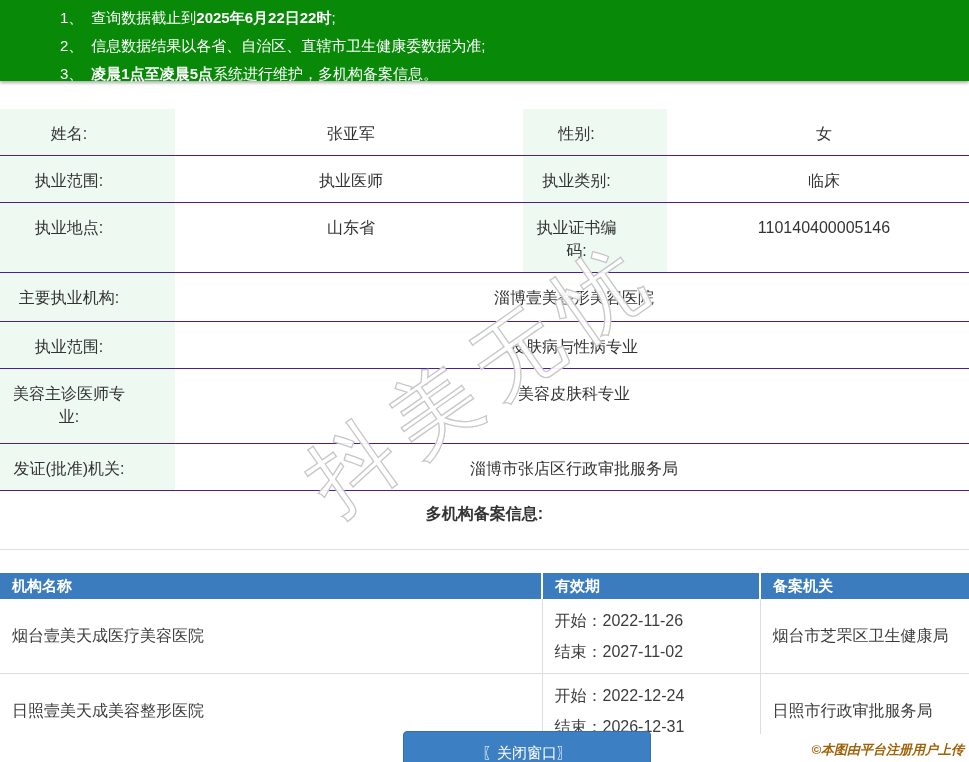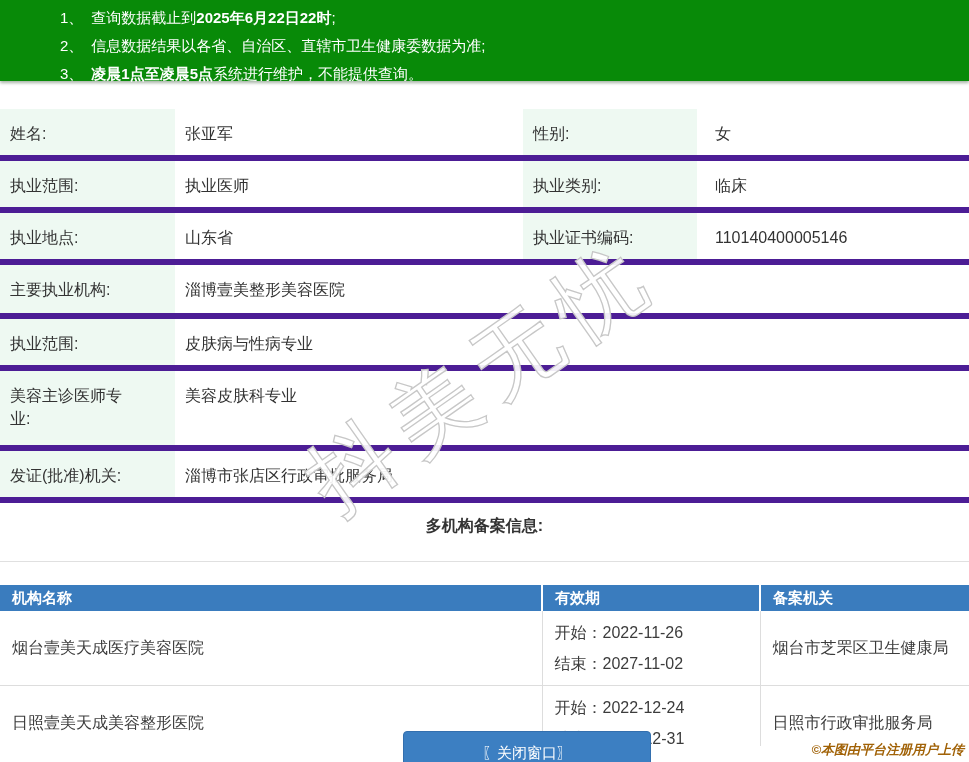--- a/index.html
+++ b/index.html
@@ -12,28 +12,28 @@
   .notice{
     box-sizing:border-box;height:81px;width:969px;
     background:#088a08;color:#fff;
     padding:4px 10px 0 60px;font-size:15px;line-height:28px;
     box-shadow:0 2px 3px rgba(0,40,0,.35);
   }
   .notice .num{margin-right:8px;}
   .notice b{font-weight:bold;}
   
   .info-table{margin-top:28px;}
-  .irow{display:flex;border-bottom:6px solid #4c1d95;align-items:stretch;}
+  .irow{display:flex;border-bottom:1px solid #4c1d95;align-items:stretch;text-align:center;}
   .ilabel{
     box-sizing:border-box;width:175px;flex:none;background:#eef9f2;
     padding:13px 47px 10px 10px;font-size:16px;line-height:23px;
   }
   .ivalue{flex:1;padding:13px 6px 10px 10px;font-size:16px;line-height:23px;}
   .ivalue.c1{width:348px;flex:none;box-sizing:border-box;}
-  .ilabel.l2{width:174px;}
+  .ilabel.l2{width:144px;}
   .ivalue.v2{padding-left:18px;}
   
   .section-title{
     margin-top:12px;text-align:center;font-size:16px;font-weight:bold;
     color:#333;height:22px;line-height:22px;
   }
   .hr-light{border:none;border-top:1px solid #e0e0e0;margin:24px 0 0 0;}
   
   .filing-wrap{margin-top:23px;height:161px;overflow:hidden;position:relative;}
   .ftable{width:969px;border-collapse:collapse;table-layout:fixed;}
@@ -77,21 +77,21 @@
     text-shadow:-1px 0 #fff,1px 0 #fff,0 -1px #fff,0 1px #fff,1px 1px #fff,-1px -1px #fff;
     font-style:italic;
   }
 </style>
 </head>
 <body>
 
 <div class="notice">
   <div class="notice-line"><span class="num">1、</span><span>查询数据截止到</span><b>2025年6月22日22时</b><span>;</span></div>
   <div class="notice-line"><span class="num">2、</span><span>信息数据结果以各省、自治区、直辖市卫生健康委数据为准;</span><b></b><span></span></div>
-  <div class="notice-line"><span class="num">3、</span><span></span><b>凌晨1点至凌晨5点</b><span>系统进行维护，不能提供查询。</span></div>
+  <div class="notice-line"><span class="num">3、</span><span></span><b>凌晨1点至凌晨5点</b><span>系统进行维护，多机构备案信息。</span></div>
 </div>
 
 <div class="info-table">
 
   <div class="irow" style="min-height:46px">
     <div class="ilabel">姓名:</div>
     <div class="ivalue c1">张亚军</div>
     <div class="ilabel l2">性别:</div>
     <div class="ivalue v2">女</div>
   </div>

